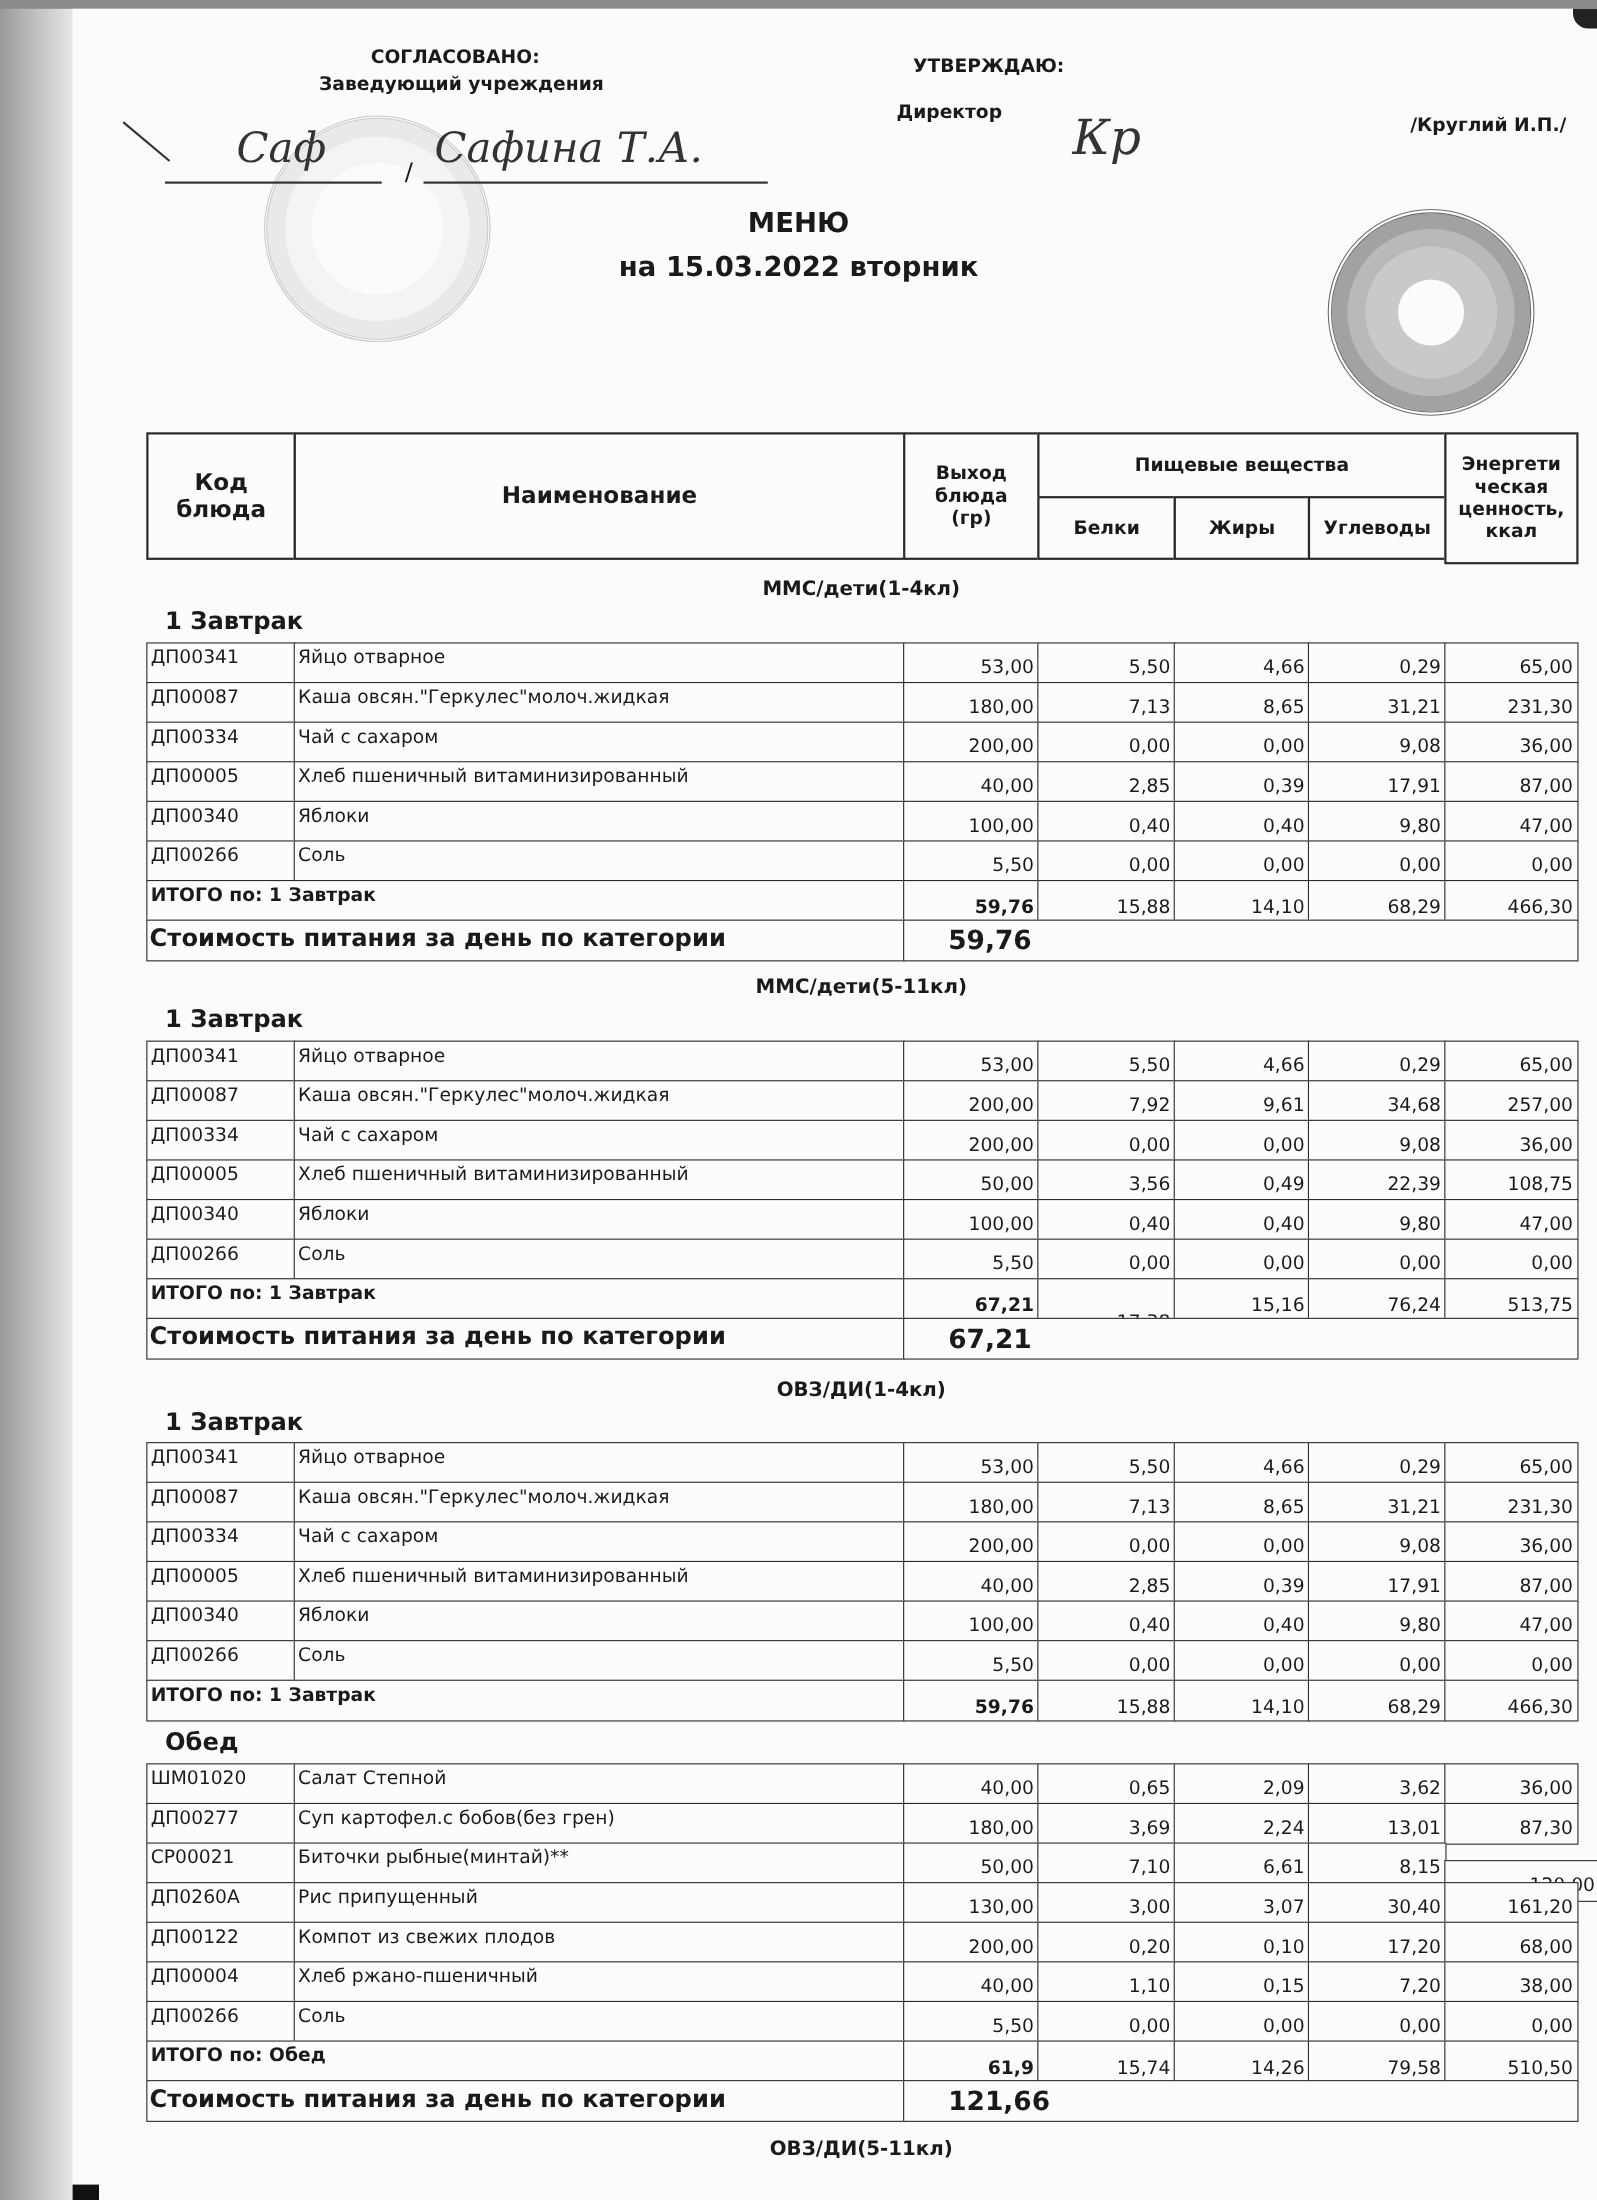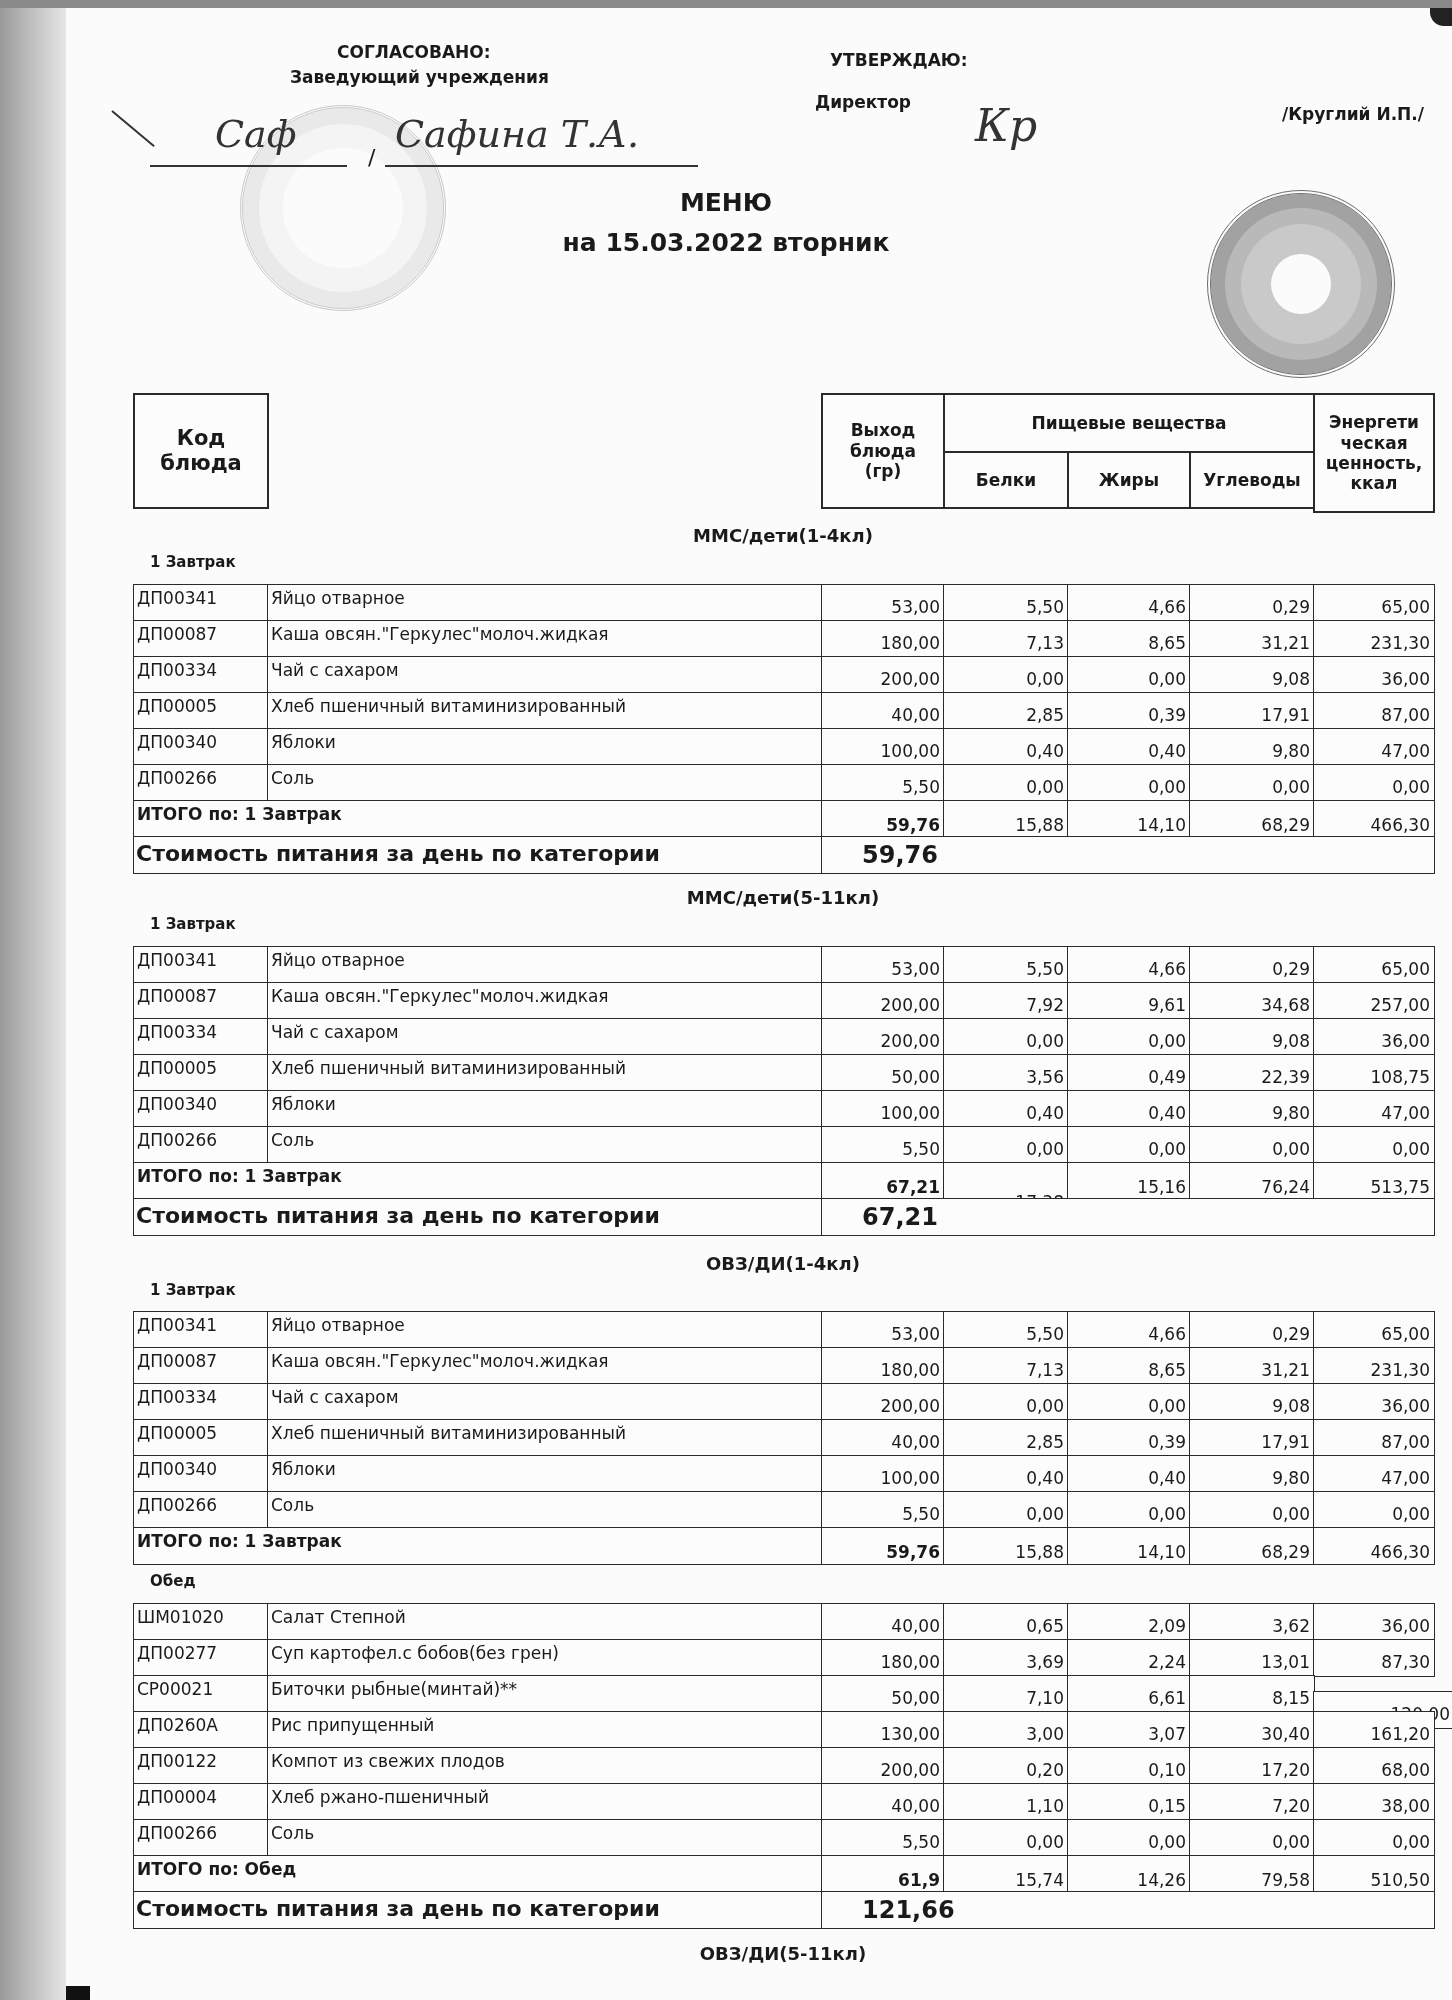--- a/index.html
+++ b/index.html
@@ -33,21 +33,21 @@
 
   
   .tbl { position:absolute; left:133px; width:1300px; }
   .cell { position:absolute; box-sizing:border-box; border:1.5px solid #2a2a2a; font-size:17px; white-space:nowrap; overflow:hidden; background:#fcfcfc; }
   .cell.num { text-align:right; padding-right:4px; padding-top:12px; }
   .cell.txt { padding-left:3px; padding-top:3px; }
   .cell.bold { font-weight:bold; }
   .th { position:absolute; box-sizing:border-box; border:2px solid #2a2a2a; font-weight:bold; font-size:17px; text-align:center; display:flex; align-items:center; justify-content:center; line-height:1.2; background:#fcfcfc; }
   .th.big { font-size:21px; }
   .section-title { position:absolute; left:133px; width:1300px; text-align:center; font-weight:bold; font-size:18px; }
-  .meal-label { position:absolute; left:150px; font-weight:bold; font-size:15px; }
+  .meal-label { position:absolute; left:150px; font-weight:bold; font-size:22px; }
   .cost-label { font-size:22px; font-weight:bold; padding-left:2px; padding-top:4px; }
   .cost-val { font-size:24px; font-weight:bold; padding-left:40px; padding-top:4px; }
 </style>
 </head>
 <body>
 
 <div class="scan-left"></div>
 <div class="scan-top"></div>
 <div class="page">
   <div class="corner-tr"></div>
@@ -72,20 +72,21 @@
 <div class="abs hdr-text" style="left:1282px; top:104px;">/Круглий И.П./</div>
 
 <div class="title" style="top:188px;">МЕНЮ</div>
 <div class="title" style="top:228px;">на 15.03.2022  вторник</div>
 
 <div class="tbl" style="top:393px; height:116px;">
   <div class="th big" style="left:0; top:0; width:136px; height:116px; flex-direction:column;">
     <span>Код</span>
     <span>блюда</span>
   </div>
+  <div class="th big" style="left:134px; top:0; width:556px; height:116px;">Наименование</div>
   <div class="th" style="left:688px; top:0; width:124px; height:116px; flex-direction:column;text-align:center;">
     <span>Выход</span>
     <span>блюда</span>
     <span>(гр)</span>
   </div>
   <div class="th" style="left:810px; top:0; width:372px; height:60px;">Пищевые вещества</div>
   <div class="th" style="left:810px; top:58px; width:126px; height:58px;">Белки</div>
   <div class="th" style="left:934px; top:58px; width:124px; height:58px;">Жиры</div>
   <div class="th" style="left:1056px; top:58px; width:126px; height:58px;">Углеводы</div>
   <div class="th" style="left:1180px; top:0; width:122px; height:120px; flex-direction:column;">

